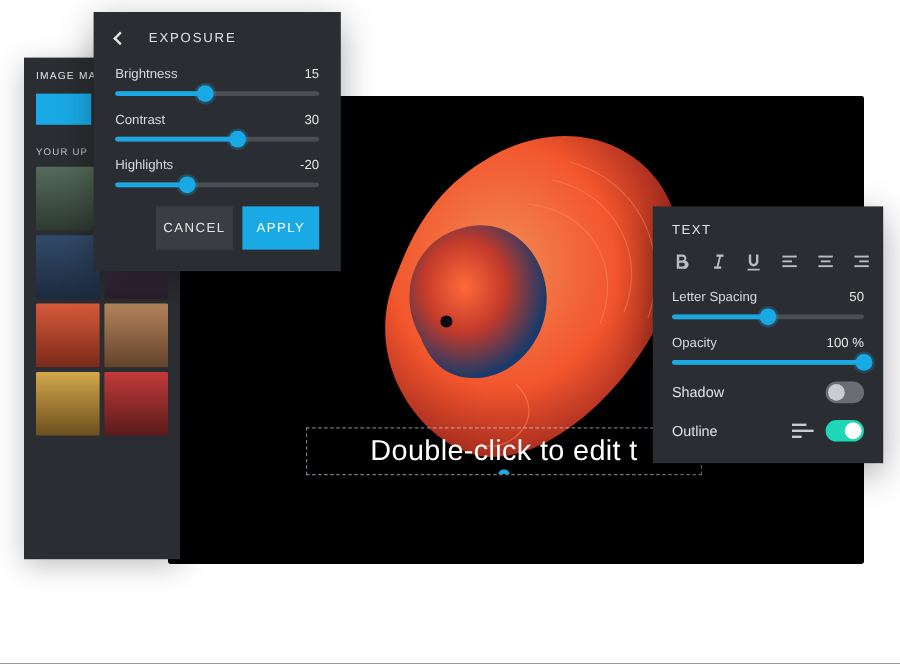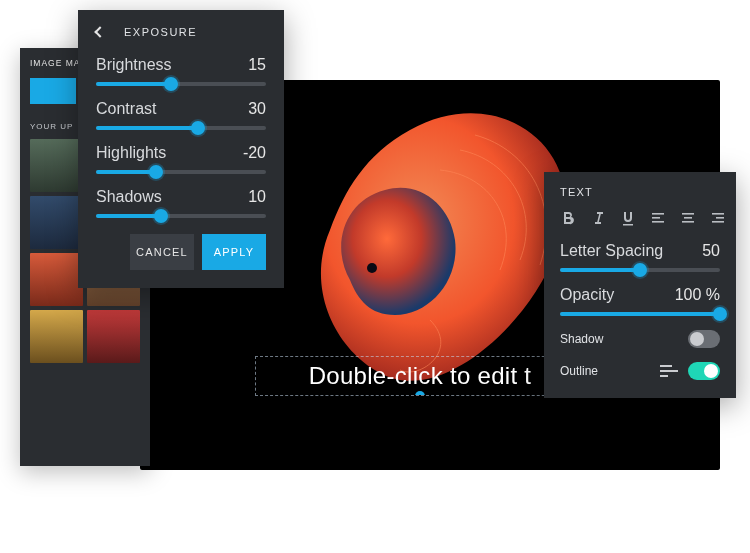--- a/index.html
+++ b/index.html
@@ -87,21 +87,21 @@
     font-size: 11px; letter-spacing: 1.5px; margin-bottom: 18px;
   }
   .back-chevron {
     width: 8px; height: 8px; border-left: 2px solid #e6e6e6;
     border-bottom: 2px solid #e6e6e6; transform: rotate(45deg);
     cursor: pointer;
   }
   .slider-row { margin-bottom: 14px; }
   .slider-top {
     display: flex; justify-content: space-between;
-    font-size: 16px; margin-bottom: 8px;
+    font-size: 11px; margin-bottom: 8px;
   }
   .slider-top .label { color: #d8dadd; }
   .slider-top .val { color: #e6e6e6; }
   .track {
     position: relative; height: 4px; border-radius: 2px;
     background: #4a4e54; cursor: pointer;
   }
   .track .fill {
     position: absolute; height: 100%; background: #19a9e5;
     border-radius: 2px;
@@ -233,30 +233,20 @@
     <div class="slider-row">
       <div class="slider-top">
         <span class="label">Highlights</span>
         <span class="val">-20</span>
       </div>
       <div class="track">
         <div class="fill" style="width: 35%;"></div>
           <div class="knob" style="left: 35%;"></div>
       </div>
     </div>
-    <div class="slider-row">
-      <div class="slider-top">
-        <span class="label">Shadows</span>
-        <span class="val">10</span>
-      </div>
-      <div class="track">
-        <div class="fill" style="width: 38%;"></div>
-          <div class="knob" style="left: 38%;"></div>
-      </div>
-    </div>
   </div>
   <div class="btn-row">
     <div class="btn cancel">CANCEL</div>
     <div class="btn apply">APPLY</div>
   </div>
 </div>
 
 <div class="panel textpanel tp">
   <div class="tp-header">TEXT</div>
   <div class="tool-row">

